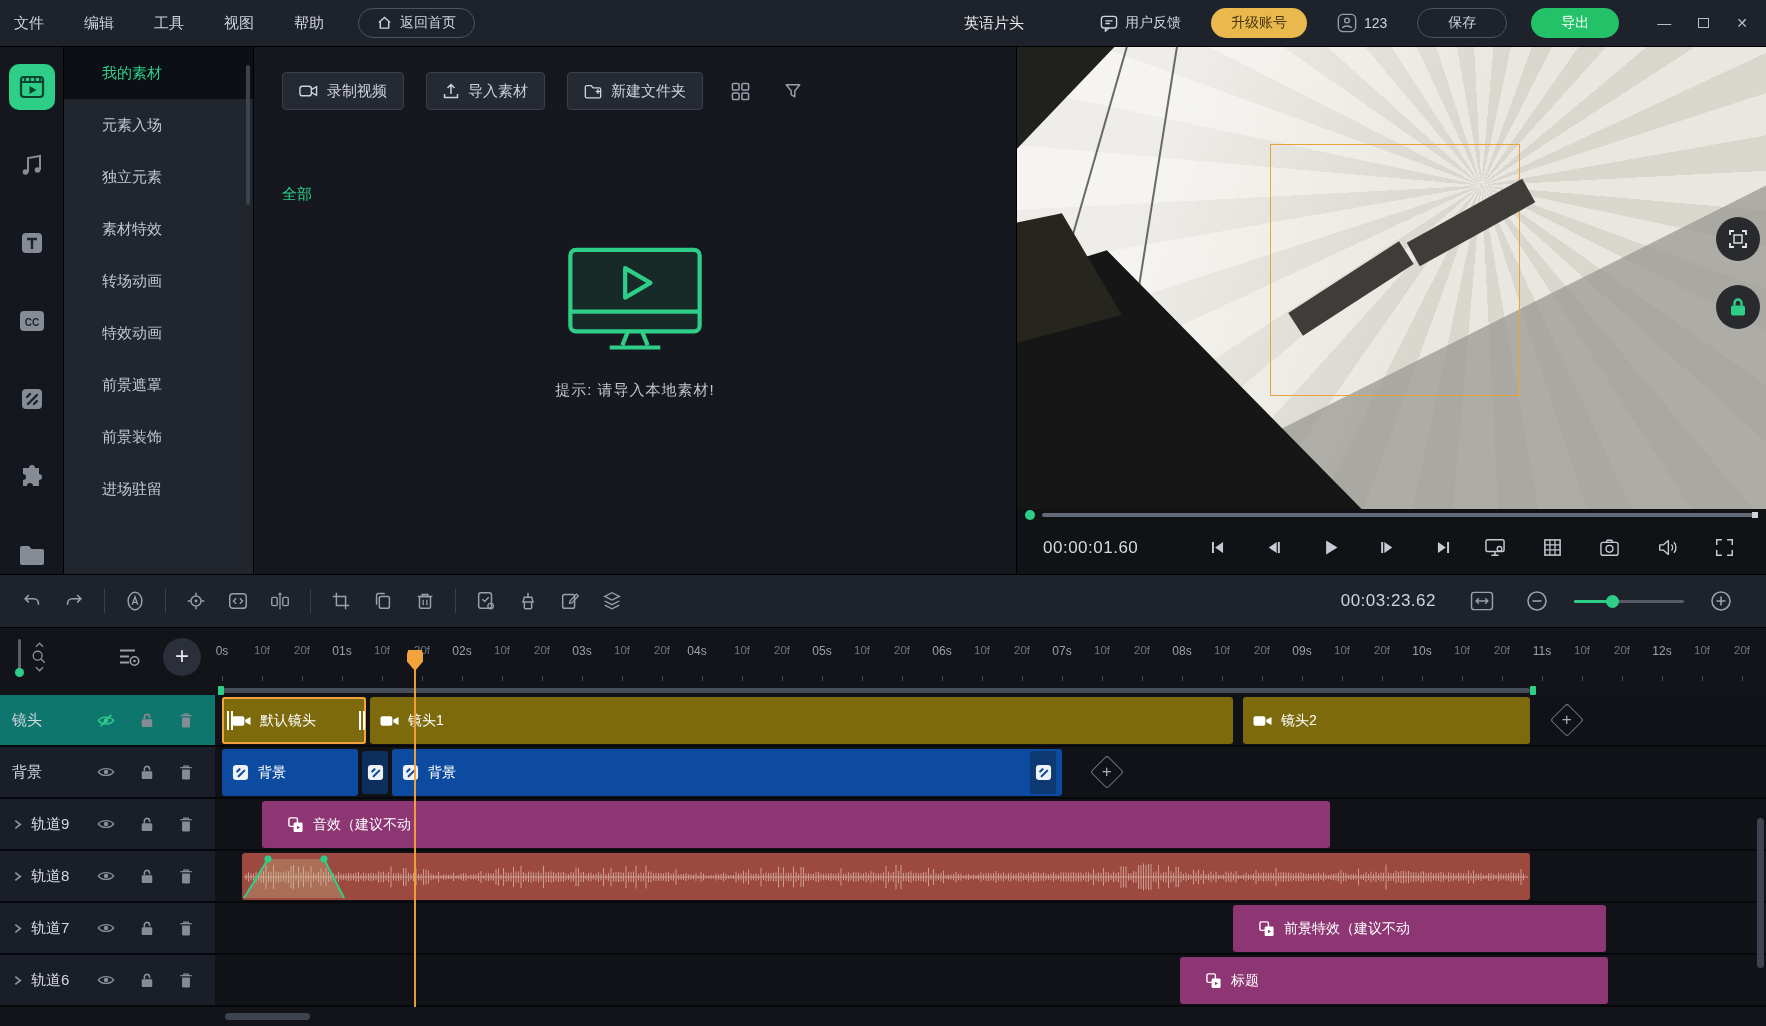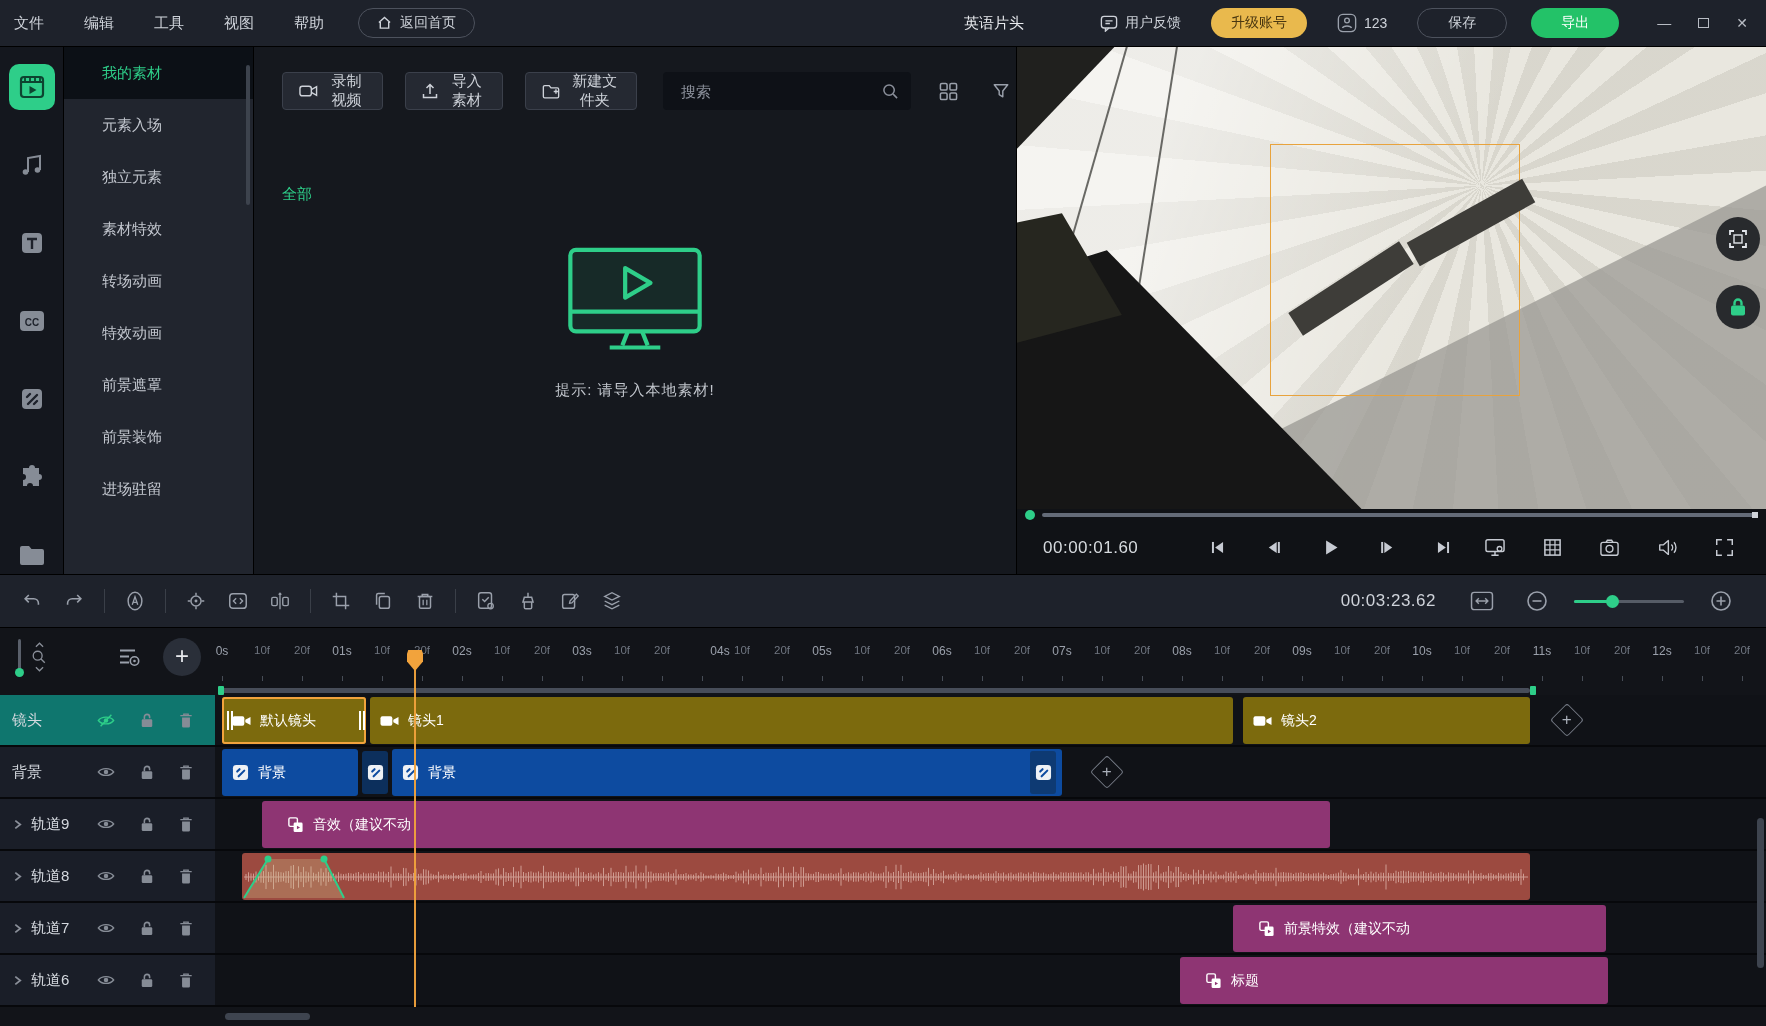--- a/index.html
+++ b/index.html
@@ -287,29 +287,20 @@
         </button>
         <button class="mp-btn">
           <span>
             <svg width="18" height="15" viewBox="0 0 20 16">
                 <path d="M1.5 3 a1.5 1.5 0 0 1 1.5-1.5 h5 l2 2.5 h7 a1.5 1.5 0 0 1 1.5 1.5 v8 a1.5 1.5 0 0 1 -1.5 1.5 H3 a1.5 1.5 0 0 1 -1.5-1.5 Z" fill="none" stroke="#ced2d9" stroke-width="1.5"></path>
                 <path d="M13 8 h5 M15.5 5.5 v5" stroke="#ced2d9" stroke-width="1.5"></path>
               </svg>
           </span>
           <span>新建文件夹</span>
         </button>
-        <div class="mp-search">
-          <input type="text" placeholder="搜索" style="">
-          <span>
-            <svg width="17" height="17" viewBox="0 0 18 18">
-                <circle cx="7.5" cy="7.5" r="5.5" fill="none" stroke="#8b909b" stroke-width="1.6"></circle>
-                <path d="M11.8 11.8 L16 16" stroke="#8b909b" stroke-width="1.6"></path>
-              </svg>
-          </span>
-        </div>
         <button class="mp-iconbtn">
           <svg width="19" height="19" viewBox="0 0 20 20">
               <rect x="1.5" y="1.5" width="7" height="7" rx="1.5" fill="none" stroke="#9aa0ab" stroke-width="1.6"></rect>
               <rect x="11.5" y="1.5" width="7" height="7" rx="1.5" fill="none" stroke="#9aa0ab" stroke-width="1.6"></rect>
               <rect x="1.5" y="11.5" width="7" height="7" rx="1.5" fill="none" stroke="#9aa0ab" stroke-width="1.6"></rect>
               <rect x="11.5" y="11.5" width="7" height="7" rx="1.5" fill="none" stroke="#9aa0ab" stroke-width="1.6"></rect>
             </svg>
         </button>
         <button class="mp-iconbtn">
           <svg width="18" height="18" viewBox="0 0 20 20">
@@ -594,21 +585,21 @@
           <span class="rl f" style="left: 287px;">10f</span>
           <i style="left: 287px;"></i>
           <span class="rl f" style="left: 327px;">20f</span>
           <i style="left: 327px;"></i>
           <span class="rl s" style="left: 367px;">03s</span>
           <i style="left: 367px;"></i>
           <span class="rl f" style="left: 407px;">10f</span>
           <i style="left: 407px;"></i>
           <span class="rl f" style="left: 447px;">20f</span>
           <i style="left: 447px;"></i>
-          <span class="rl s" style="left: 505px;">04s</span>
+          <span class="rl s" style="left: 482px;">04s</span>
           <i style="left: 487px;"></i>
           <span class="rl f" style="left: 527px;">10f</span>
           <i style="left: 527px;"></i>
           <span class="rl f" style="left: 567px;">20f</span>
           <i style="left: 567px;"></i>
           <span class="rl s" style="left: 607px;">05s</span>
           <i style="left: 607px;"></i>
           <span class="rl f" style="left: 647px;">10f</span>
           <i style="left: 647px;"></i>
           <span class="rl f" style="left: 687px;">20f</span>

